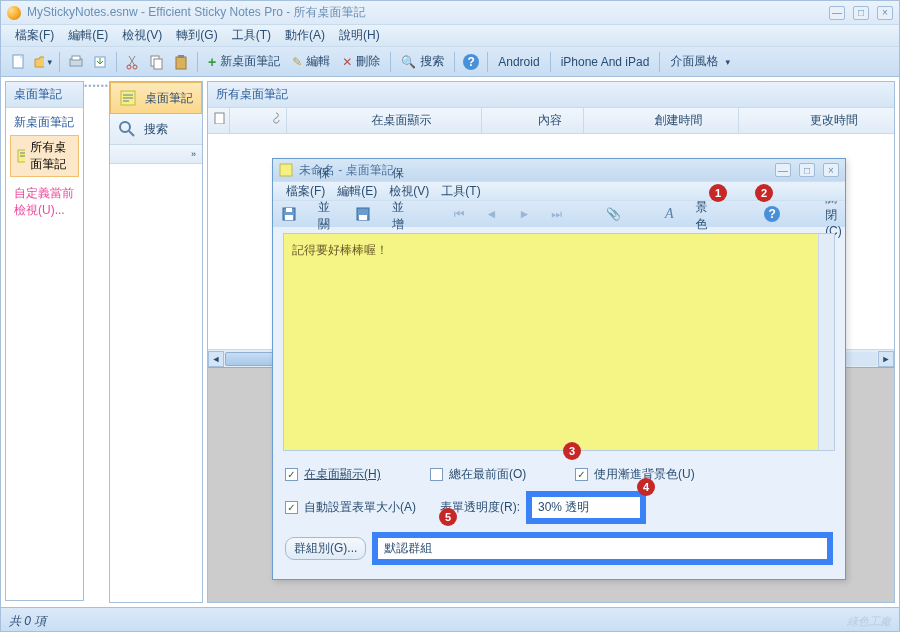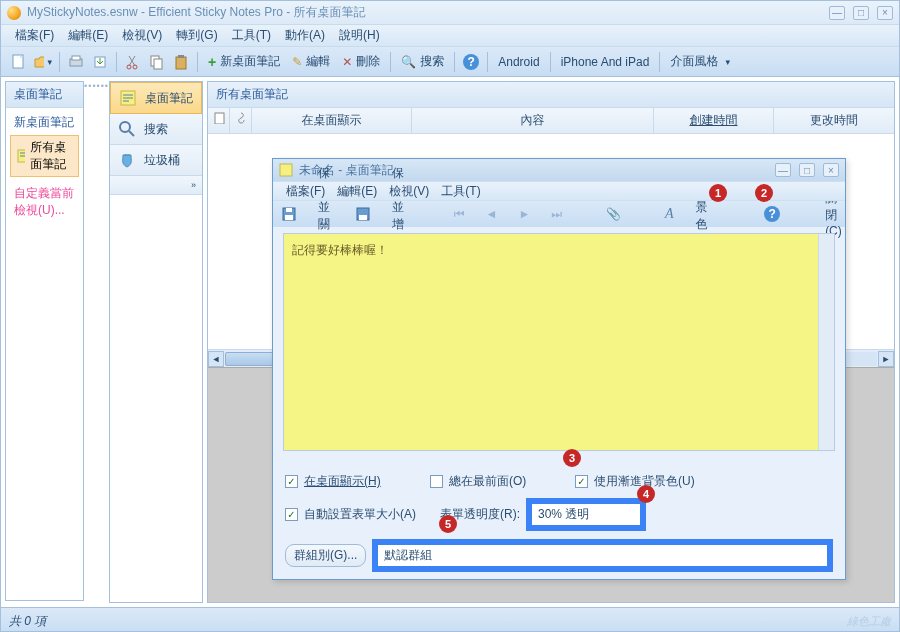--- a/index.html
+++ b/index.html
@@ -31,40 +31,40 @@
 .tree-item.sel{background:#fce8c8;border:1px solid #f0c070;}
 .tree-item .tico{width:14px;height:14px;}
 .tree .link{color:#ec4899;padding:6px 4px 2px 4px;}
 .dots{text-align:center;color:#9ab6d4;font-size:9px;letter-spacing:1px;}
 .navlist{border:1px solid #a5c0dd;}
 .navitem{display:flex;align-items:center;padding:6px 8px;gap:8px;color:#2a4d72;background:linear-gradient(#f0f6fc,#e1ecf7);border-bottom:1px solid #c8dbed;}
 .navitem.active{background:linear-gradient(#fde9b8,#fbd88a);border:1px solid #e6b860;}
 .nico{width:18px;height:18px;}
 .right{flex:1;padding:4px 4px 4px 0;display:flex;flex-direction:column;position:relative;}
 .rpane{border:1px solid #a5c0dd;background:#fff;flex:1;display:flex;flex-direction:column;}
-.cols{display:flex;background:linear-gradient(#f0f6fc,#e1ecf7);border-bottom:1px solid #c8dbed;}
+.cols{display:flex;background:linear-gradient(#f0f6fc,#e1ecf7);border-bottom:1px solid #c8dbed;gap:35px;}
 .col{padding:4px 6px;border-right:1px solid #c8dbed;color:#2a4d72;text-align:center;}
 .listarea{flex:1;position:relative;background:#fff;}
 .hscroll{height:18px;background:#e1ecf7;border-top:1px solid #c8dbed;display:flex;align-items:center;}
 .hscroll .arr{width:16px;height:16px;border:1px solid #a5c0dd;background:#d5e5f5;display:flex;align-items:center;justify-content:center;font-size:9px;color:#2a4d72;}
 .hscroll .track{flex:1;height:14px;background:#d5e5f5;margin:0 1px;position:relative;}
 .hscroll .thumb{position:absolute;left:0;top:0;height:100%;width:190px;background:linear-gradient(#c7ddf3,#a9c8e8);border:1px solid #8fb0d4;border-radius:2px;}
 .graybar{height:235px;background:#ccc;border-top:1px solid #aaa;}
 .status{height:27px;background:linear-gradient(#dbe9f8,#c7ddf3);display:flex;align-items:center;padding:0 8px;color:#2a4d72;border-top:1px solid #a5c0dd;justify-content:space-between;font-style:italic;}
 
 .dialog{position:absolute;left:272px;top:158px;width:574px;height:422px;border:1px solid #6a9cd0;background:#e8f1fb;box-shadow:2px 2px 6px rgba(0,0,0,.15);}
 .dlg-title{height:22px;background:linear-gradient(#d7e7f6,#c3d9ef);display:flex;align-items:center;padding:0 6px;color:#4a72a0;}
 .dlg-title .ico{width:14px;height:14px;margin-right:6px;}
 .dlg-title .t{flex:1;}
 .dlg-menu{height:20px;display:flex;align-items:center;padding:0 8px;gap:2px;color:#2a4d72;background:linear-gradient(#e9f2fb,#d7e7f6);border-top:1px solid #cde0f2;border-bottom:1px solid #cde0f2;position:relative;}
 .dlg-menu span{padding:1px 5px;}
 .dlg-tb{height:26px;display:flex;align-items:center;padding:0 6px;gap:15px;background:linear-gradient(#dbe9f8,#c7ddf3);color:#2a4d72;}
 .dlg-tb .lbl{padding:2px 4px;}
 .badge{width:18px;height:18px;border-radius:50%;background:#c62828;color:#fff;display:flex;align-items:center;justify-content:center;font-weight:bold;font-size:11px;position:absolute;}
-.note{margin:6px 10px 12px 10px;height:218px;border:1px solid #b8cde4;background:#f4f584;padding:8px;color:#6a5a2a;position:relative;}
+.note{margin:6px 10px 5px 10px;height:218px;border:1px solid #b8cde4;background:#f4f584;padding:8px;color:#6a5a2a;position:relative;}
 .vsc{position:absolute;right:0;top:0;width:16px;height:100%;background:#e1ecf7;border-left:1px solid #c8dbed;}
 .opts{padding:10px 12px 4px 12px;color:#2a4d72;position:relative;}
 .row{display:flex;align-items:center;margin-bottom:8px;gap:6px;}
 .chk{width:13px;height:13px;border:1px solid #7a9cc0;background:#fff;display:inline-flex;align-items:center;justify-content:center;font-size:10px;color:#2a6a2a;}
 .grpbtn{border:1px solid #9fbbd9;background:linear-gradient(#f4f8fc,#e0ebf6);padding:2px 8px;border-radius:9px;}
 .txtfield{border:6px solid #3b82f6;background:#fff;padding:2px 6px;}
 svg{display:block;}
 .watermark{color:#b8cde4;font-size:11px;}
 </style>
 </head>
@@ -190,27 +190,20 @@
             <path d="M4 6 H14 M4 9 H14 M4 12 H10" stroke="#5a7fa8"></path>
           </svg>
         <span>桌面筆記</span>
       </div>
       <div class="navitem">
         <svg class="nico" width="18" height="18">
             <circle cx="7" cy="7" r="5" fill="none" stroke="#5a7fa8" stroke-width="2"></circle>
             <path d="M11 11 L16 16" stroke="#5a7fa8" stroke-width="2"></path>
           </svg>
         <span>搜索</span>
-      </div>
-      <div class="navitem">
-        <svg class="nico" width="18" height="18">
-            <path d="M5 4 C5 9 3 13 9 16 C15 13 13 9 13 4 Z" fill="#6ab0e0" stroke="#4a90c0"></path>
-            <path d="M6 4 L12 4" stroke="#4a90c0"></path>
-          </svg>
-        <span>垃圾桶</span>
       </div>
       <div class="navitem" style="justify-content:flex-end;padding:4px 6px;">
         <span style="font-size:9px;">»</span>
       </div>
     </div>
   </div>
 
   <div class="right">
     <div class="rpane">
       <div class="pane-hd">所有桌面筆記</div>
@@ -220,21 +213,21 @@
               <rect x="1" y="1" width="9" height="11" fill="#fff" stroke="#888"></rect>
             </svg>
           </div>
         <div class="col" style="width:22px;">
             <svg width="10" height="12">
               <path d="M5 1 C8 1 8 5 5 6 C2 7 2 11 5 11 C8 11 8 8 8 8" fill="none" stroke="#888"></path>
             </svg>
           </div>
         <div class="col" style="width:160px;">在桌面顯示</div>
         <div class="col" style="flex:1;">內容</div>
-        <div class="col" style="width:120px;text-decoration:underline;">創建時間</div>
+        <div class="col" style="width:120px;">創建時間</div>
         <div class="col" style="width:120px;border-right:none;">更改時間</div>
       </div>
       <div class="listarea" style="height:186px;"></div>
       <div class="hscroll">
         <div class="arr">◄</div>
         <div class="track">
             <div class="thumb"></div>
           </div>
         <div class="arr">►</div>
       </div>

